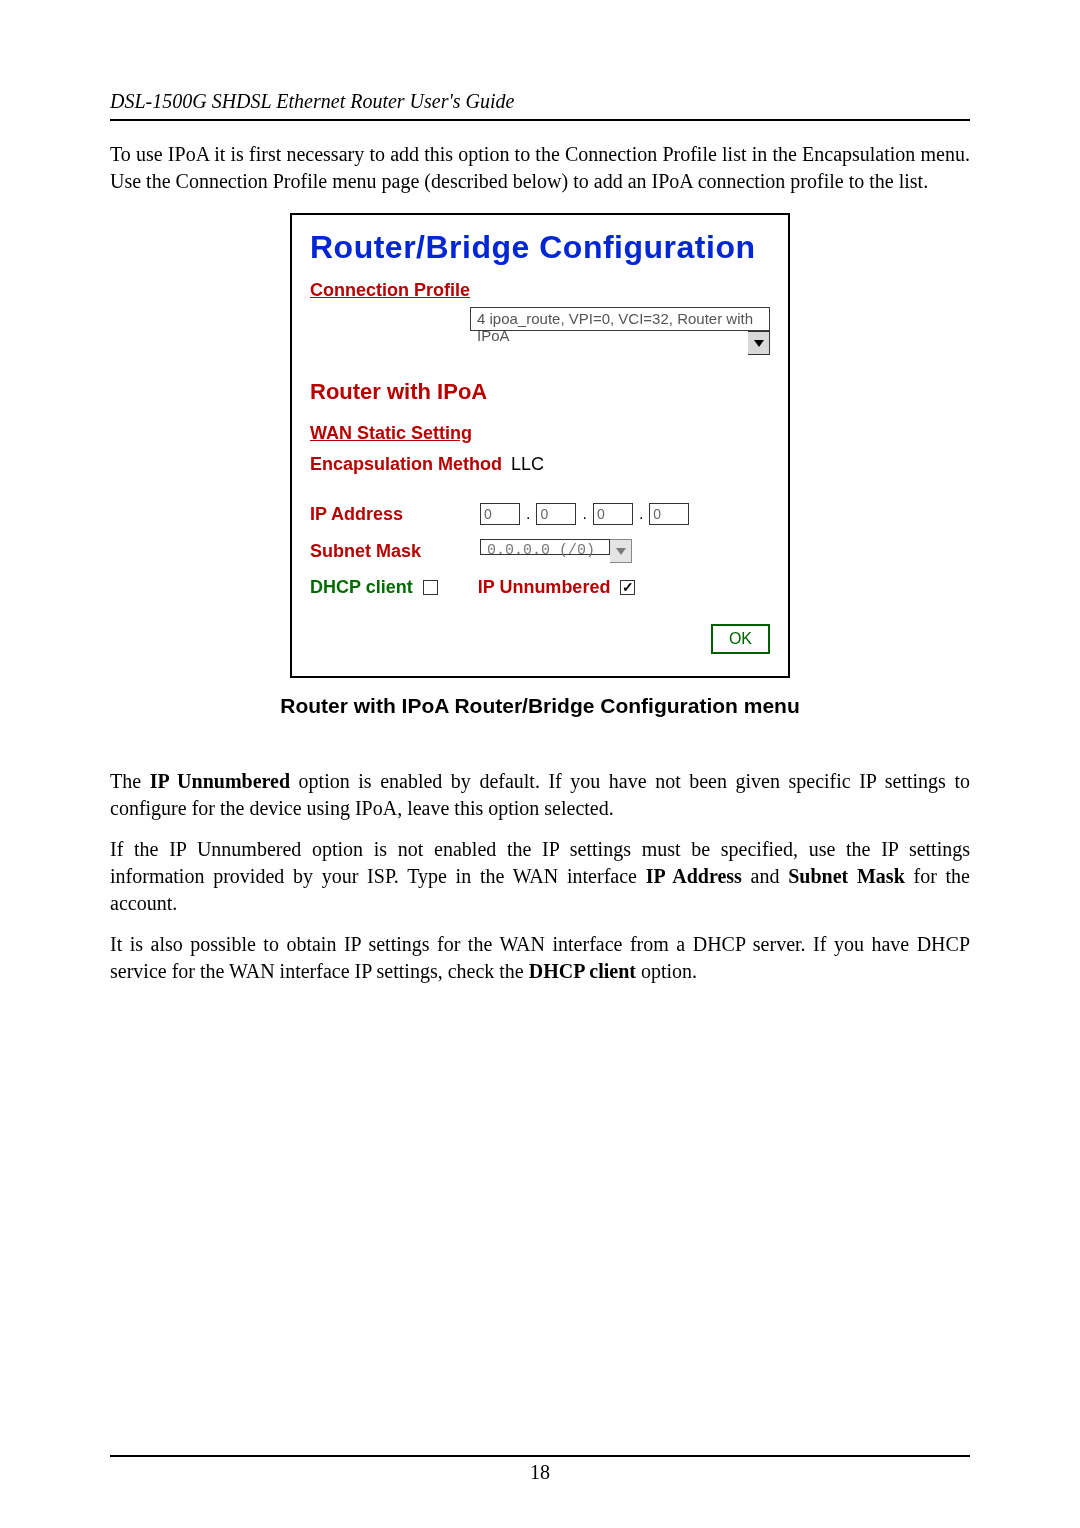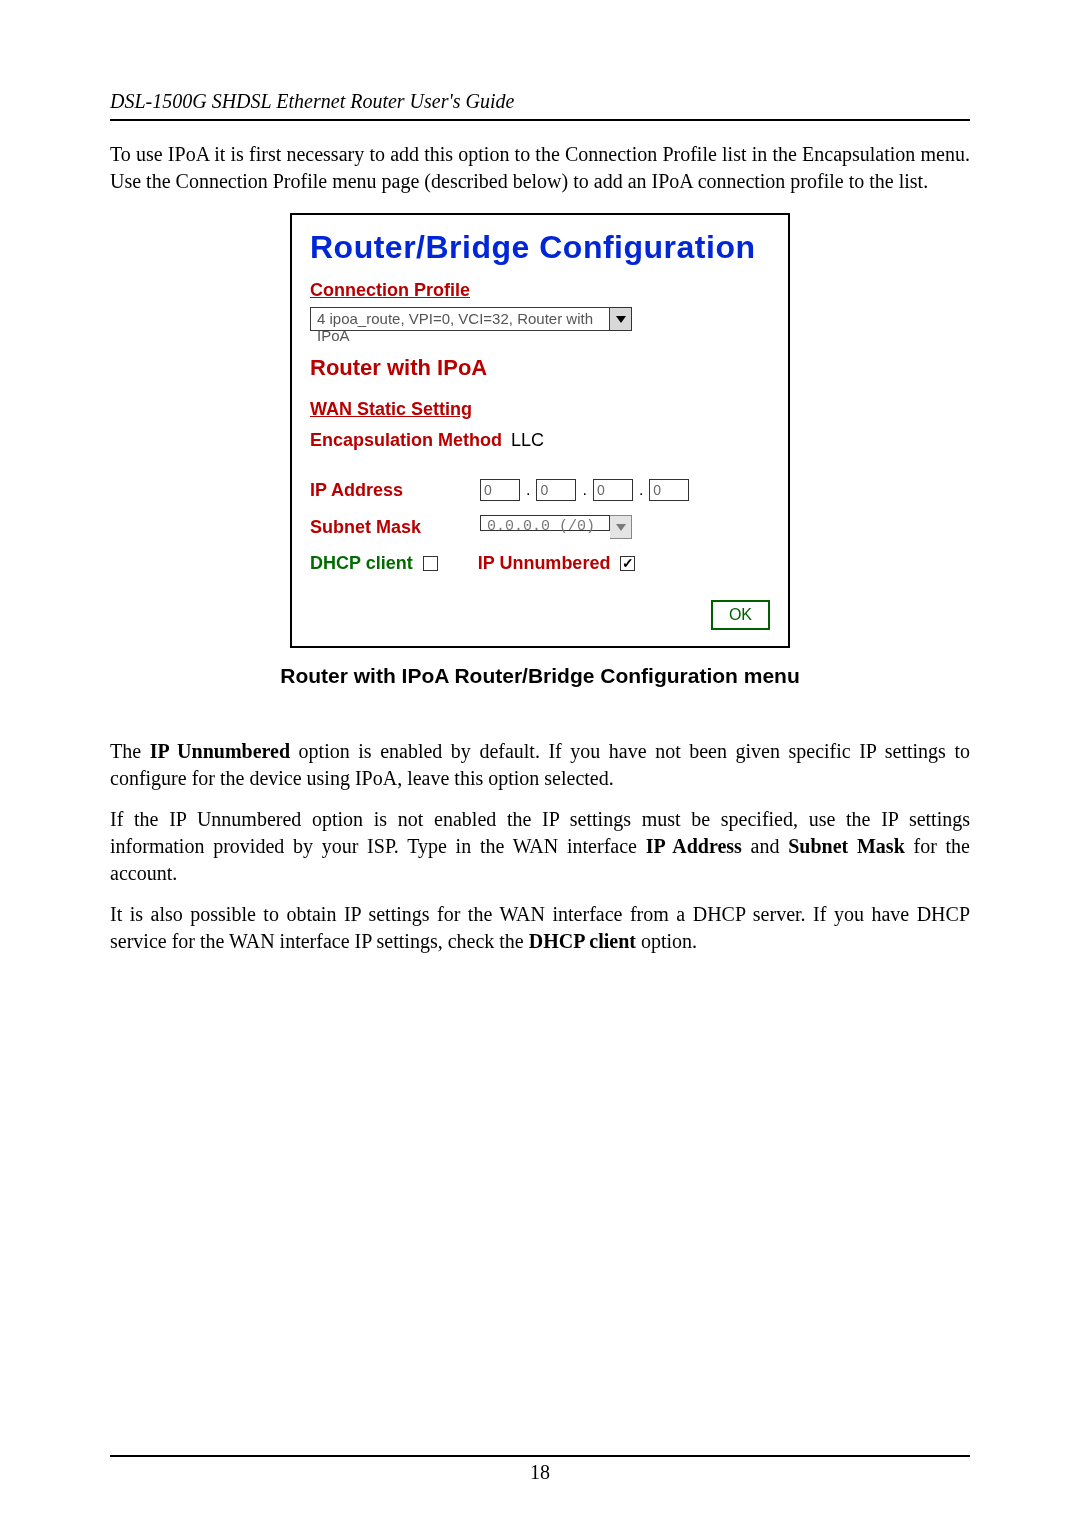--- a/index.html
+++ b/index.html
@@ -42,41 +42,42 @@
 
   
   .panel-wrap {
     width: 500px;
     margin: 18px auto 12px auto;
   }
   .panel {
     border: 2px solid #000;
     background: #fff;
     box-sizing: border-box;
-    padding: 14px 18px 16px 18px;
+    padding: 14px 18px 22px 18px;
     font-family: Arial, Helvetica, sans-serif;
   }
   .panel-big-title {
     color: #0026d6;
     font-size: 32px;
     font-weight: bold;
     letter-spacing: 0.5px;
     margin: 0 0 14px 0;
     white-space: nowrap;
   }
   .link-red {
     color: #b80000;
     font-weight: bold;
     text-decoration: underline;
     font-size: 18px;
   }
   .select-row {
     margin-top: 6px;
     display: flex;
     align-items: flex-end;
+    flex-direction: column;
   }
   .select-box {
     border: 1px solid #3a3a3a;
     height: 24px;
     font-size: 15px;
     color: #555;
     padding: 2px 6px 0 6px;
     box-sizing: border-box;
     width: 300px;
     background: #fff;

